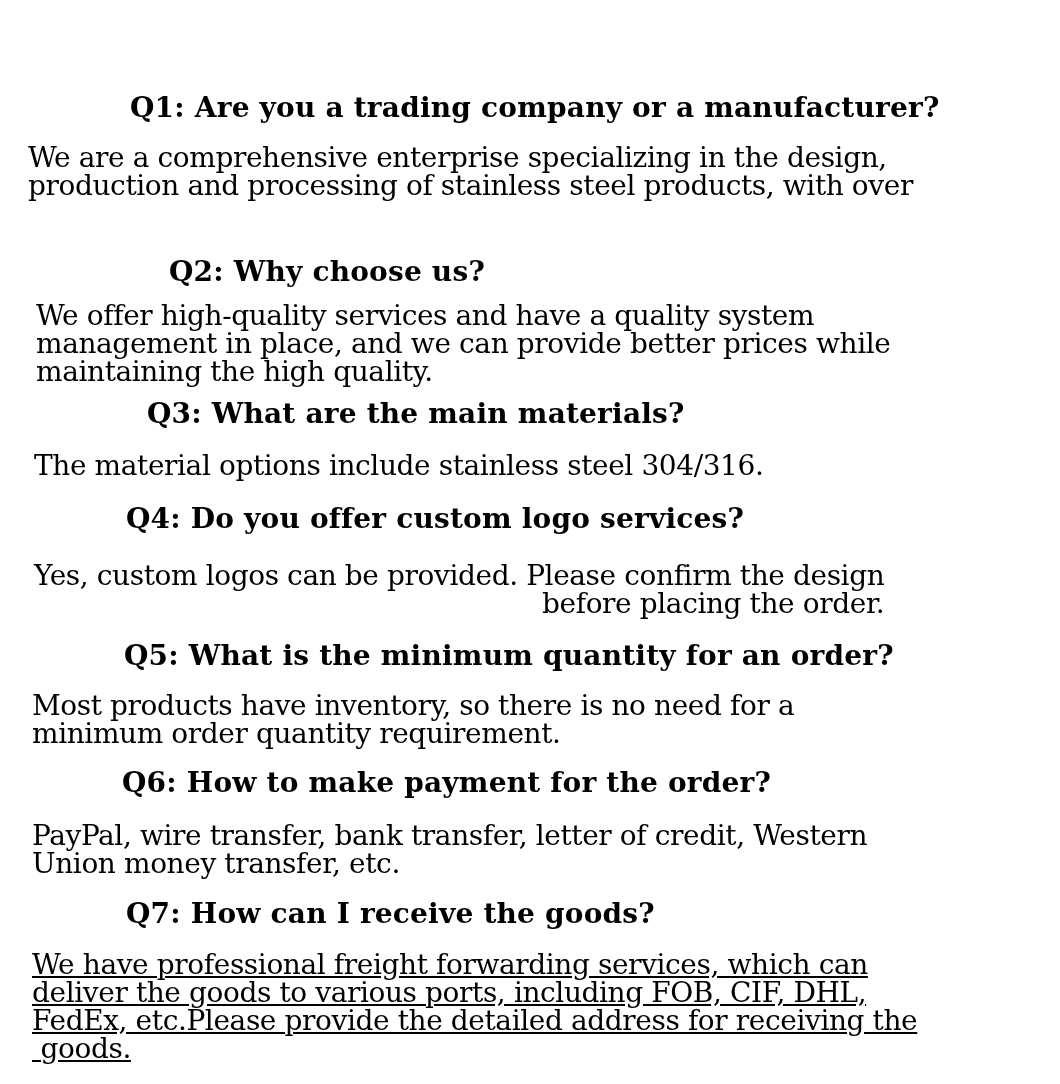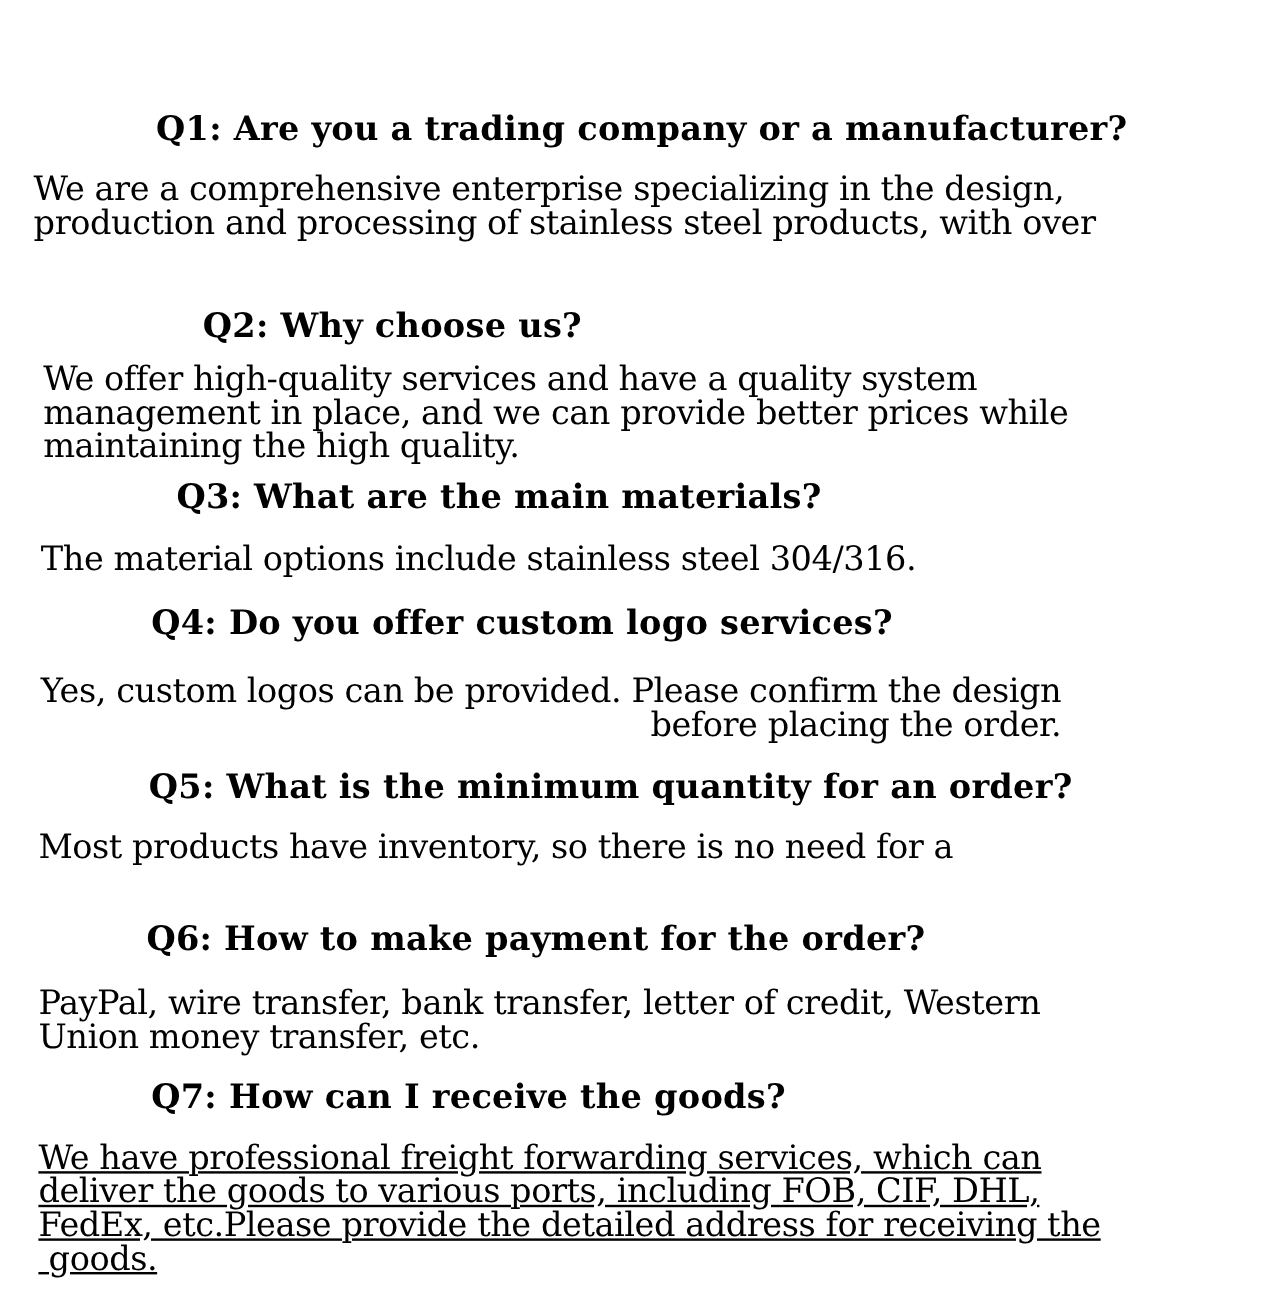--- a/index.html
+++ b/index.html
@@ -55,20 +55,21 @@
 
 <div class="q" style="left:126px; top:503px;">Q4: Do you offer custom logo services?</div>
 <div class="a" style="left:34px; top:562px;text-align:right;">
   <span class="line">Yes, custom logos can be provided. Please confirm the design</span>
   <span class="line">before placing the order.</span>
 </div>
 
 <div class="q" style="left:124px; top:640px;">Q5: What is the minimum quantity for an order?</div>
 <div class="a" style="left:32px; top:692px;">
   <span class="line">Most products have inventory, so there is no need for a</span>
+  <span class="line">minimum order quantity requirement.</span>
 </div>
 
 <div class="q" style="left:122px; top:767px;">Q6: How to make payment for the order?</div>
 <div class="a" style="left:32px; top:822px;">
   <span class="line">PayPal, wire transfer, bank transfer, letter of credit, Western</span>
   <span class="line">Union money transfer, etc.</span>
 </div>
 
 <div class="q" style="left:126px; top:898px;">Q7: How can I receive the goods?</div>
 <div class="a" style="left:32px; top:951px;text-decoration:underline;">

